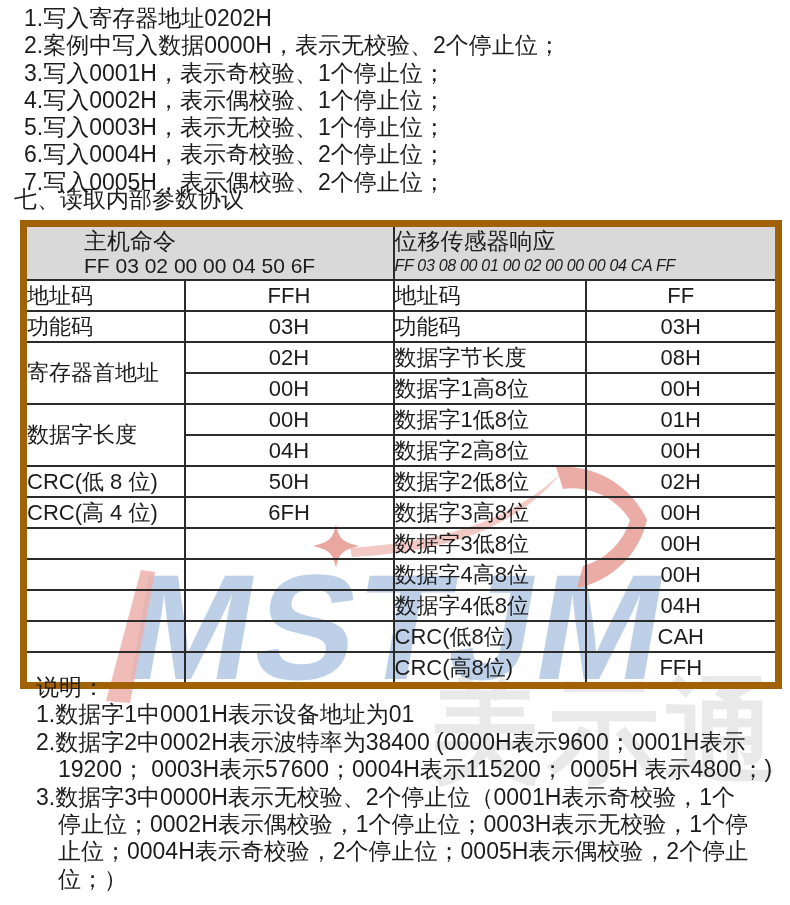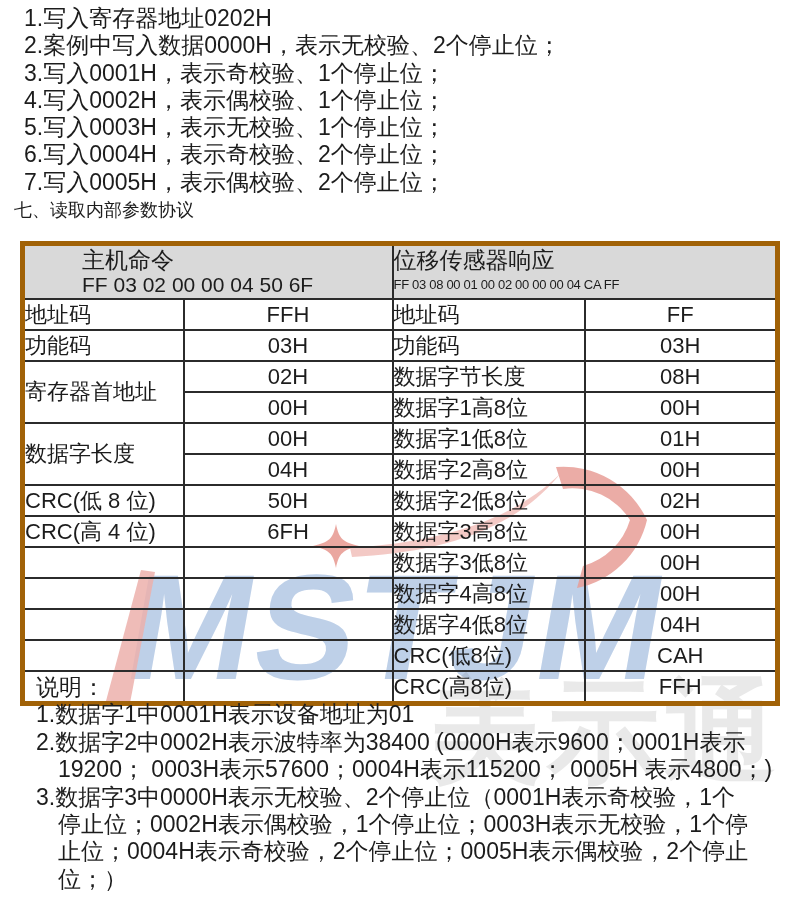--- a/index.html
+++ b/index.html
@@ -27,37 +27,37 @@
     position:absolute; left:430px; top:676px;
     font-weight:700; font-size:112px; line-height:1;
     letter-spacing:5px;
     color:rgba(70,70,70,0.12);
     white-space:nowrap;
   }
   .wm-red { position:absolute; left:0; top:0; }
   
   .content { position:absolute; inset:0; z-index:1;border-radius:21px; }
   .intro { position:absolute; left:24px; top:5px; font-size:23px; line-height:27.3px; white-space:nowrap; }
-  .section-title { position:absolute; left:14px; top:198px; font-size:18px; white-space:nowrap; }
+  .section-title { position:absolute; left:14px; top:184px; font-size:23px; white-space:nowrap; }
   
   table.proto {
-    position:absolute; left:20px; top:241px;
+    position:absolute; left:20px; top:220px;
     border-collapse:collapse; table-layout:fixed;
     width:755px;
-    border:5px solid #a16207;
+    border:7px solid #a16207;
     font-size:22px;
   }
   table.proto td { border:2px solid #2b2b2b; padding:0; height:29px; line-height:28px; overflow:hidden; white-space:nowrap; }
   table.proto thead td { background:#d9d9d9; height:52px; vertical-align:middle; }
   .hdr-inner { padding:1px 0 1px 0; }
   .hdr-inner .t1 { font-size:23px; line-height:26px; }
   .hdr-inner .t2 { font-size:21px; line-height:24px; }
   td.hdr-host .hdr-inner { padding-left:57px; }
   td.hdr-sensor .hdr-inner { }
-  td.hdr-sensor .t2 { font-size:13px; letter-spacing:-0.3px; }
+  td.hdr-sensor .t2 { font-size:16px; letter-spacing:-0.3px;font-style:italic; }
   td.lbl  { text-align:left; padding-left:10px; }
   td.lbl2 { text-align:left; padding-left:12px; }
   td.val  { text-align:center;margin-top:36px; }
   
   .notes { position:absolute; left:36px; top:674px; font-size:23px; line-height:27.4px; white-space:nowrap; }
   .notes .indent { padding-left:22px; }
 </style>
 </head>
 <body>
 

